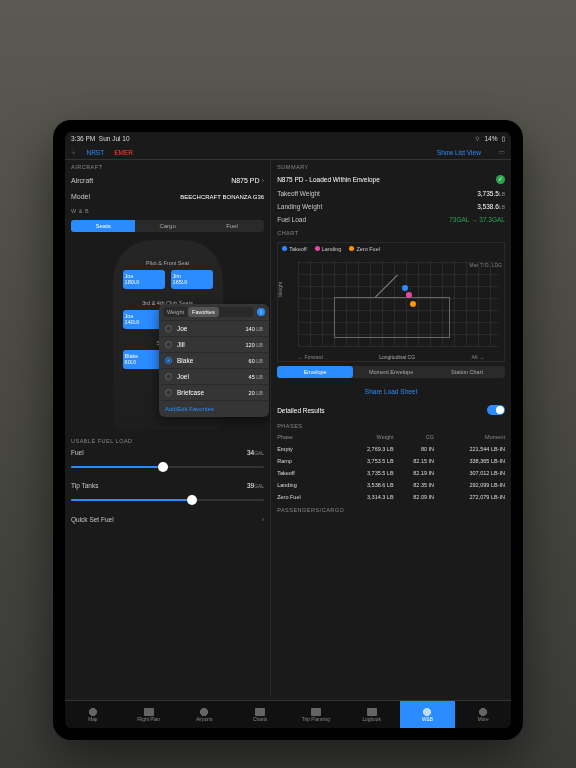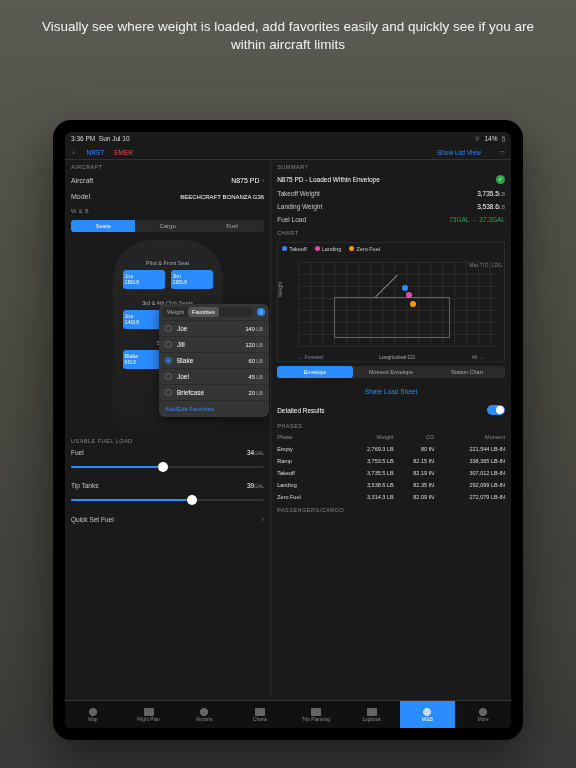--- a/index.html
+++ b/index.html
@@ -97,21 +97,20 @@
 .tab.active{background:#2b8cff;color:#fff}
 .tab .ti{width:10px;height:8px;background:currentColor;opacity:.7;-webkit-mask:radial-gradient(circle,#000 60%,transparent 60%);mask:radial-gradient(circle,#000 60%,transparent 60%)}
 .tab .ti.sq{-webkit-mask:none;mask:none;border-radius:1px}
 .chev{font-size:8px;color:#666}
 .maxto{position:absolute;top:20px;right:2px;font-size:4.5px;color:#888;letter-spacing:.3px}
 </style>
 </head>
 <body>
 
 <div class="hero">
-  <p>Visually see where weight is loaded, add favorites easily and quickly see if you are within aircraft limits</p>
 </div>
 
 <div class="tablet">
 <div class="screen">
 
   <div class="statusbar">
     <div><span>3:36 PM</span>&nbsp;&nbsp;<span>Sun Jul 10</span></div>
     <div class="r">
           <span>⌔</span>
           <span>14%</span>

